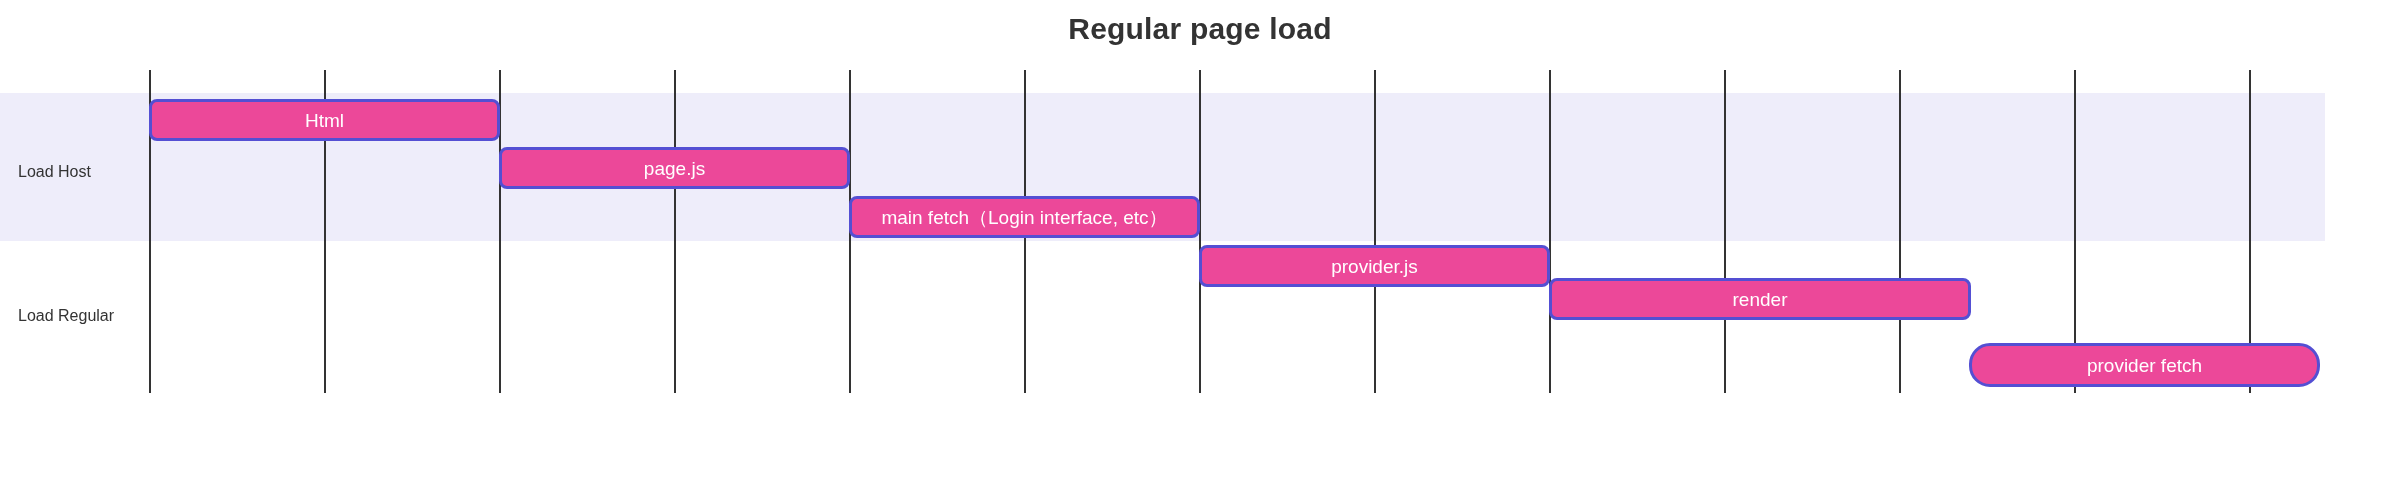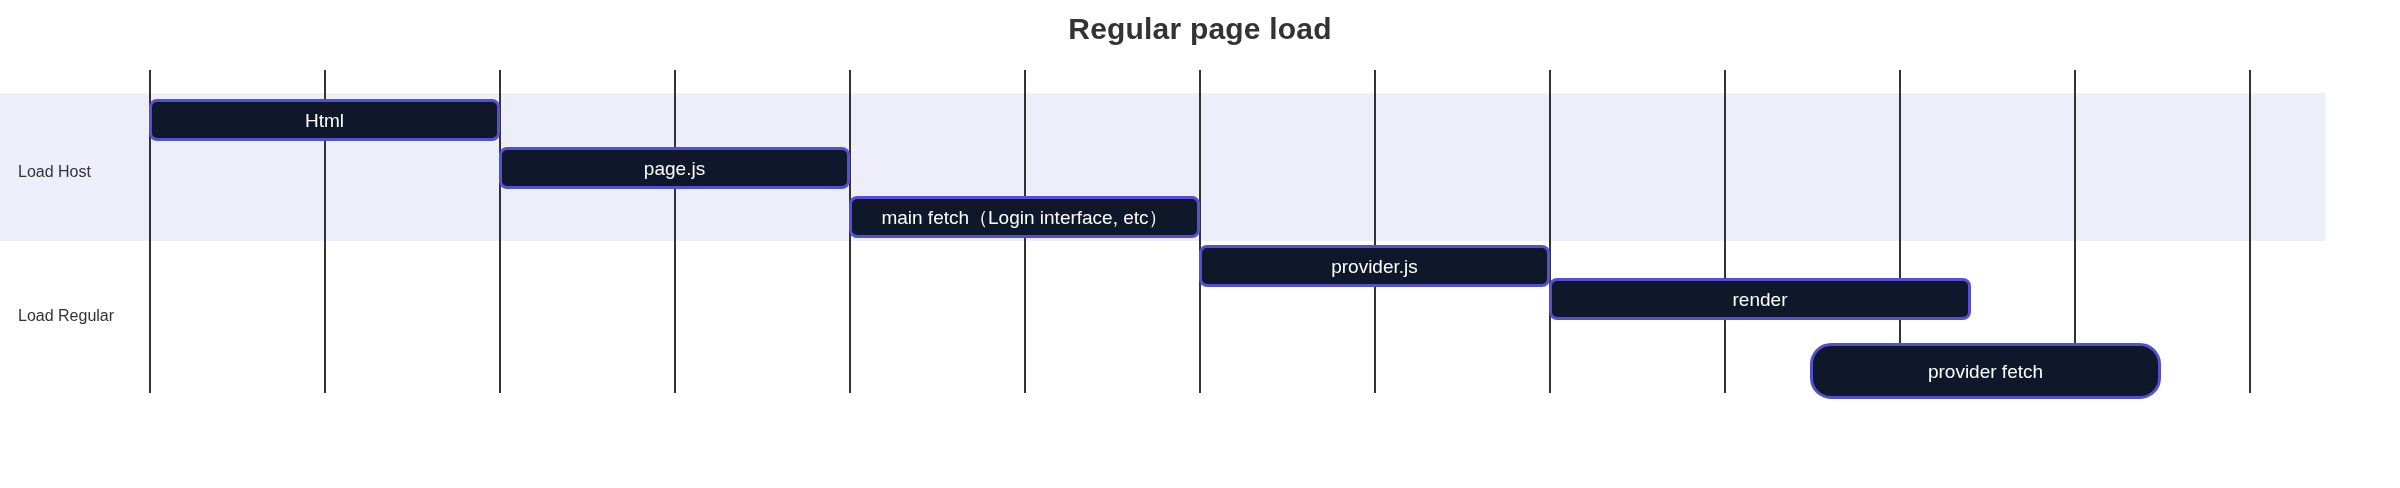--- a/index.html
+++ b/index.html
@@ -39,21 +39,21 @@
   .section-label {
     position: absolute;
     font-size: 16px;
     color: #333333;
     white-space: nowrap;
     text-align: left;
   }
   .task-bar {
     position: absolute;
     box-sizing: border-box;
-    background: #0f172a;
+    background: #ec4899;
     border: 3px solid #544fd3;
     border-radius: 8px;
     display: flex;
     align-items: center;
     justify-content: center;
   }
   .task-label {
     font-size: 19px;
     color: #ffffff;
     white-space: nowrap;
@@ -99,17 +99,17 @@
   </div>
 
   <div class="task-bar" style="left:1199px; top:245px; width:351px; height:42px;">
     <span class="task-label">provider.js</span>
   </div>
 
   <div class="task-bar" style="left:1549px; top:278px; width:422px; height:42px;">
     <span class="task-label">render</span>
   </div>
 
-  <div class="task-bar" style="left:1810px; top:343px; width:351px; height:56px;border-radius:21px;">
+  <div class="task-bar" style="left:1969px; top:343px; width:351px; height:44px;border-radius:21px;">
     <span class="task-label">provider fetch</span>
   </div>
 
 </div>
 
 </body></html>

